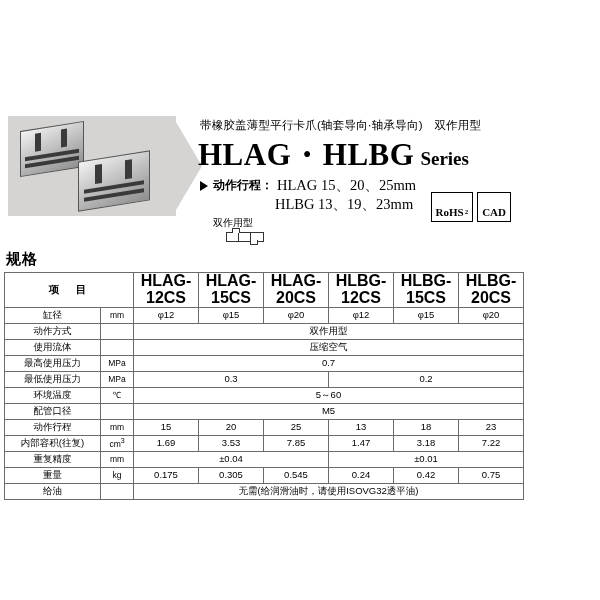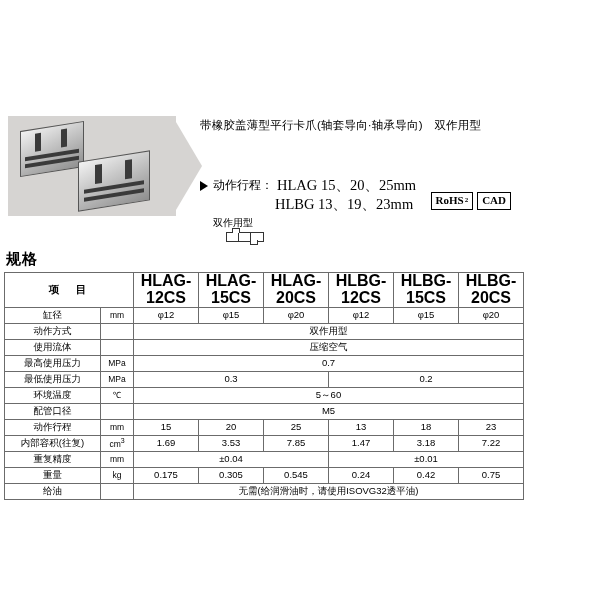--- a/index.html
+++ b/index.html
@@ -99,21 +99,21 @@
     white-space: nowrap;
     height: 19px;
   }
   .bullet-tri {
     width: 0; height: 0;
     border-top: 5px solid transparent;
     border-bottom: 5px solid transparent;
     border-left: 8px solid #000;
     margin-right: 5px;
   }
-  .stroke-label { font-size: 12px; font-family: "Liberation Sans", sans-serif; }
+  .stroke-label { font-size: 12px; font-family: "Liberation Sans", sans-serif; font-weight: bold; }
   .stroke-vals { margin-left: 4px; }
   .stroke-row.indent { padding-left: 13px; }
 
   .dblact {
     position: absolute;
     left: 213px;
     top: 112px;
     font-size: 10px;
   }
   .dblact-icon {
@@ -135,21 +135,21 @@
     right: 6px;
     top: 88px;
     display: flex;
     gap: 4px;
   }
   .badge {
     border: 1.5px solid #000;
     background: #fff;
     font-size: 11px;
     font-weight: bold;
-    padding: 2px 4px 3px 4px;
+    padding: 14px 4px 3px 4px;
     line-height: 1;
     font-family: "Liberation Serif", serif;
     display: flex;
     align-items: center;
   }
   .badge .sup {
     font-size: 7px;
     vertical-align: top;
     margin-left: 1px;
   }
@@ -233,20 +233,23 @@
         <div class="slot" style="left:5px; top:28px; width:60px; height:4px;"></div>
         <div class="slot" style="left:5px; top:36px; width:60px; height:4px;"></div>
         <div class="slot" style="left:16px; top:5px; width:7px; height:19px;"></div>
         <div class="slot" style="left:46px; top:5px; width:7px; height:19px;"></div>
       </div>
     </div>
     <div class="hero-arrow"></div>
 
     <div class="subtitle">带橡胶盖薄型平行卡爪(轴套导向·轴承导向)　双作用型</div>
 
+    <div class="title-line">
+      <span class="title-main">HLAG・HLBG</span><span class="title-series">Series</span>
+    </div>
 
     <div class="stroke-block">
       <div class="stroke-row">
         <span class="bullet-tri"></span>
         <span class="stroke-label">动作行程：</span>
         <span class="stroke-vals">HLAG 15、20、25mm</span>
       </div>
       <div class="stroke-row indent">
         <span class="stroke-vals" style="margin-left:62px;">HLBG 13、19、23mm</span>
       </div>

